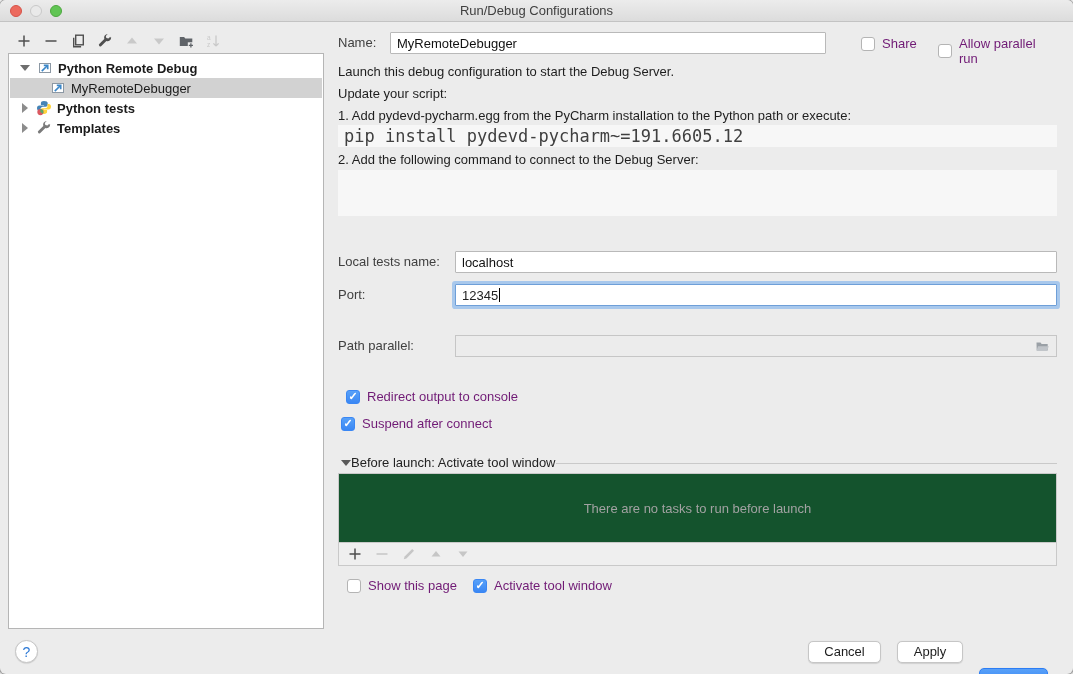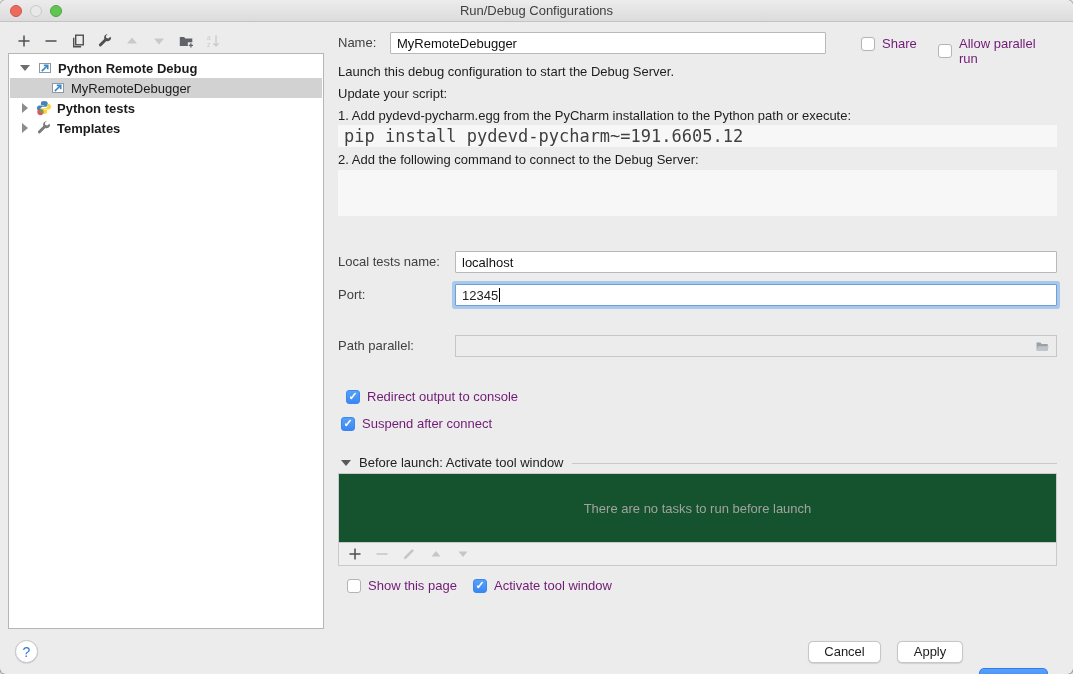--- a/index.html
+++ b/index.html
@@ -54,21 +54,21 @@
 
   
   .cbwrap { display:flex; align-items:center; gap:7px; position:absolute; }
   .cb { width:14px; height:14px; border:1px solid #B4B4B4; border-radius:3px; background:#FFF;
     display:inline-flex; align-items:center; justify-content:center; flex:none; }
   .cb.checked { background:linear-gradient(#58A1F8,#3A87F4); border-color:#3A87F4; }
   .cb.checked::after { content:"✓"; color:#FFF; font-size:11px; font-weight:bold; line-height:1; }
   .cblabel { color:#701a75; }
 
   
-  .bl-header { display:flex; align-items:center; gap:8px; }
+  .bl-header { display:flex; align-items:center; }
   .bl-caret { width:0; height:0; border-left:5px solid transparent; border-right:5px solid transparent;
     border-top:6px solid #595959; }
   .bl-line { flex:1; border-top:1px solid #C9C9C9; margin-top:1px; }
   .tasks-box { border:1px solid #C9C9C9; background:#14532d; }
   .tasks-empty { height:69px; display:flex; align-items:center; justify-content:center;
     color:#A2A2A2; border-bottom:1px solid #C9C9C9; }
   .tasks-toolbar { height:22px; background:#EFEFEF; display:flex; align-items:center; gap:11px; padding-left:8px; }
 
   
   .btn { position:absolute; height:22px; border:1px solid #C6C6C6; border-radius:5px; background:#FFFFFF;

